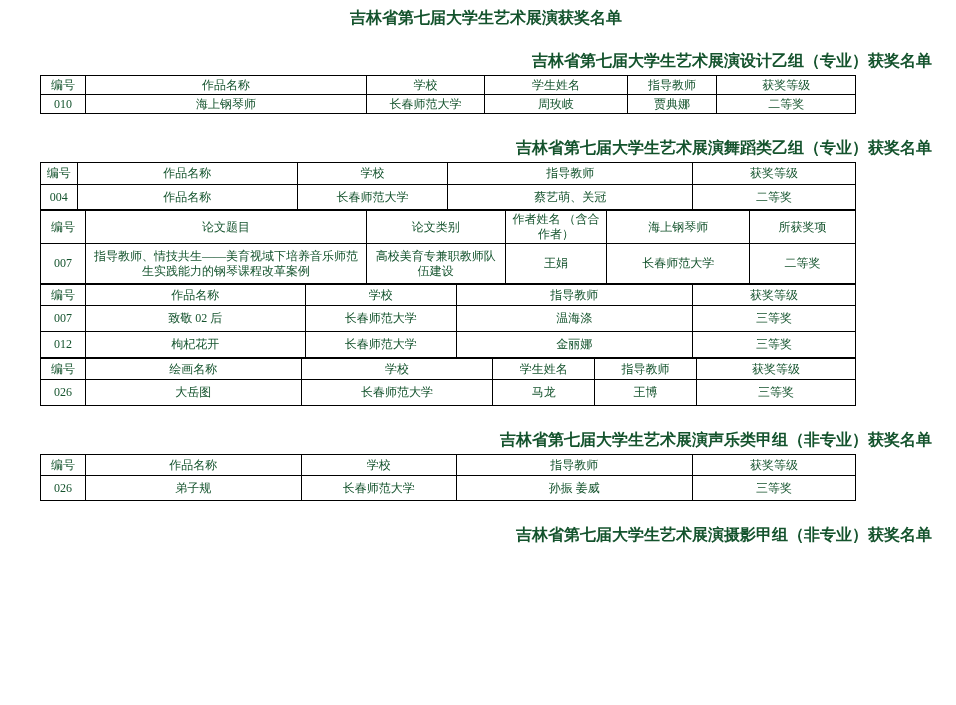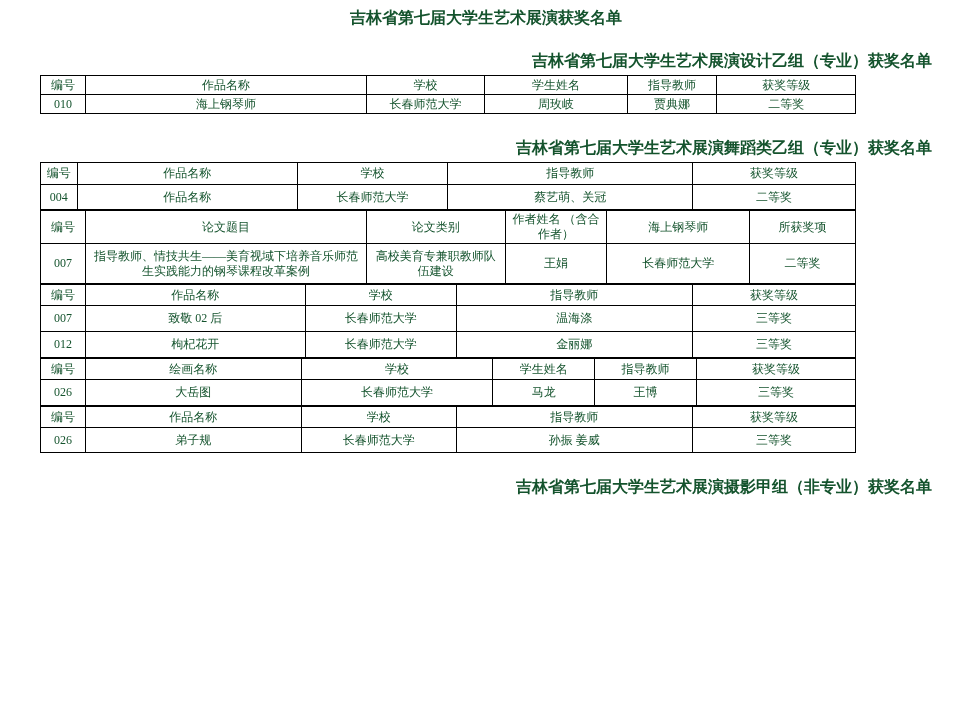--- a/index.html
+++ b/index.html
@@ -218,20 +218,21 @@
               <td>大岳图</td>
               <td>长春师范大学</td>
               <td>马龙</td>
               <td>王博</td>
               <td>三等奖</td>
             </tr>
           </tbody>
         </table>
       </div>
       <div class="section">
+        <h2 class="section-title">吉林省第七届大学生艺术展演声乐类甲组（非专业）获奖名单</h2>
         <table class="award-table">
           <colgroup>
             <col style="width: 5.5%;">
             <col style="width: 26.5%;">
             <col style="width: 19%;">
             <col style="width: 29%;">
             <col style="width: 20%;">
           </colgroup>
           <thead>
             <tr style="height: 21px;">

